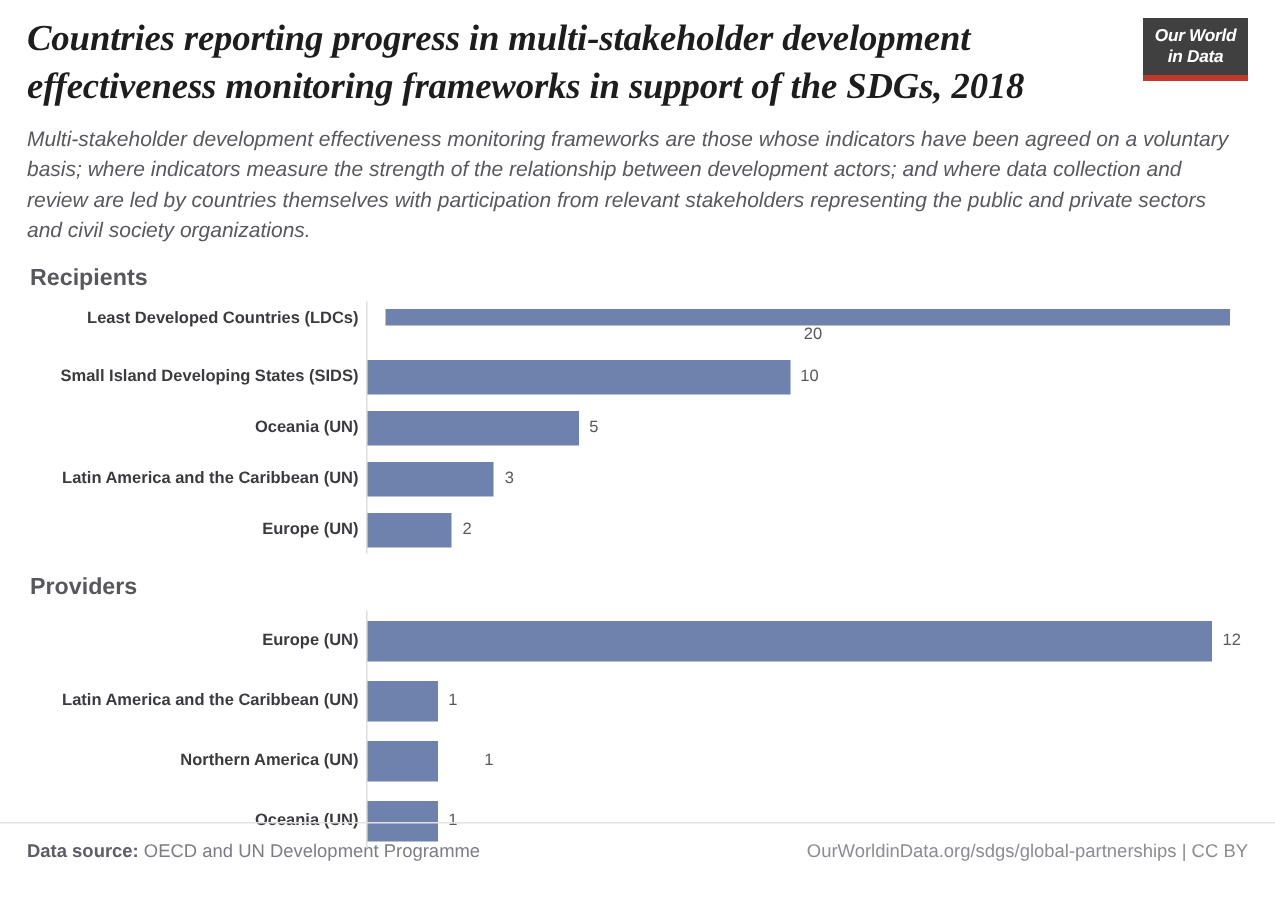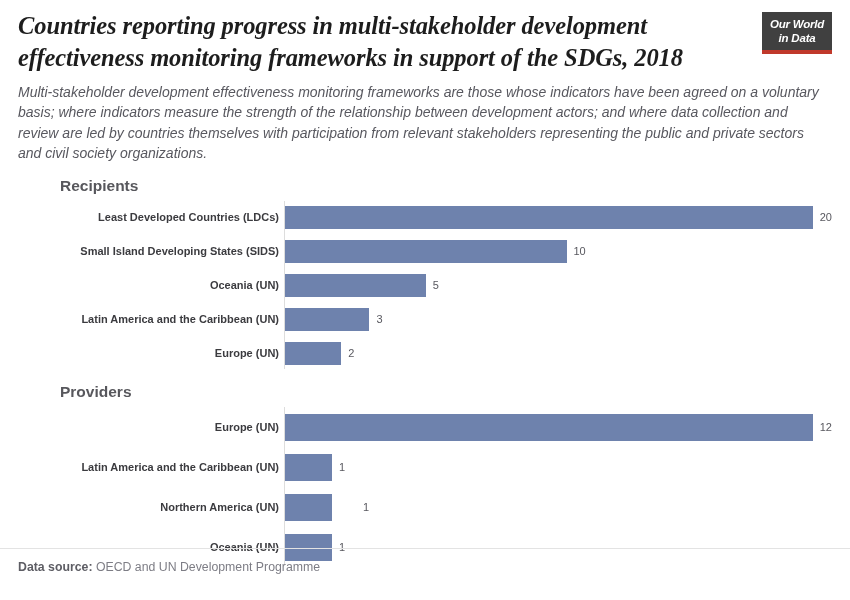--- a/index.html
+++ b/index.html
@@ -63,21 +63,20 @@
     line-height: 1.22;
     letter-spacing: -0.2px;
     display: block;
   }
 
   
   .chart-wrap {
     position: relative;
     padding: 0 18px;
     box-sizing: border-box;
-    margin-left: 40px;
   }
   .section {
     position: relative;
     margin-top: 14px;
   }
   .section-title {
     font-family: "Liberation Sans", sans-serif;
     font-size: 15.5px;
     font-weight: bold;
     color: #57575c;
@@ -152,21 +151,21 @@
   <div class="logo">
     <span class="logo-line">Our World</span>
     <span class="logo-line">in Data</span>
   </div>
 </div>
 
 <div class="chart-wrap" id="chart-wrap">
     <div class="section">
       <div class="section-title">Recipients</div>
       <div class="rows" style="padding-top: 5px; padding-bottom: 4px;">
-        <div class="row" style="height: 23px; margin-bottom: 11px;">
+        <div class="row" style="height: 23px; margin-bottom: 11px; flex-direction: column;">
           <div class="row-label">Least Developed Countries (LDCs)</div>
           <div class="bar" style="width: 563px; background: rgb(110, 130, 173);"></div>
           <div class="bar-value">20</div>
         </div>
         <div class="row" style="height: 23px; margin-bottom: 11px; align-items: center;">
           <div class="row-label">Small Island Developing States (SIDS)</div>
           <div class="bar" style="width: 281.5px; background: rgb(110, 130, 173);"></div>
           <div class="bar-value">10</div>
         </div>
         <div class="row" style="height: 23px; margin-bottom: 11px;">
@@ -210,13 +209,14 @@
           <div class="bar-value">1</div>
         </div>
       </div>
     </div>
   </div>
 
 <div class="footer">
   <div>
     <b>Data source:</b><span> OECD and UN Development Programme</span>
   </div>
+  <div class="footer-right">OurWorldinData.org/sdgs/global-partnerships | CC BY</div>
 </div>
 
 </body></html>

